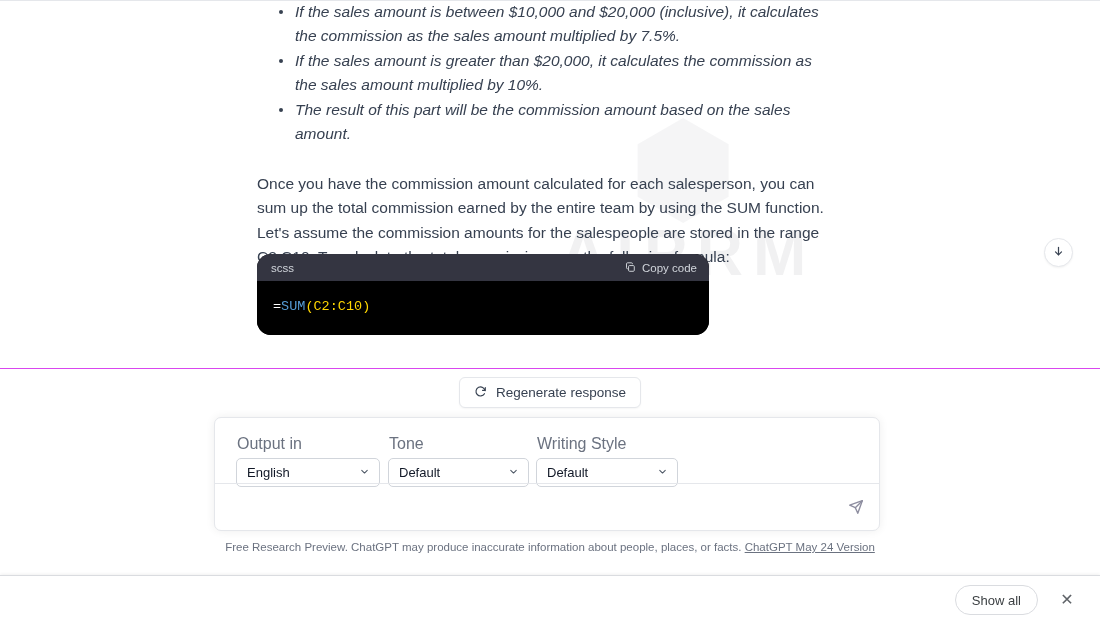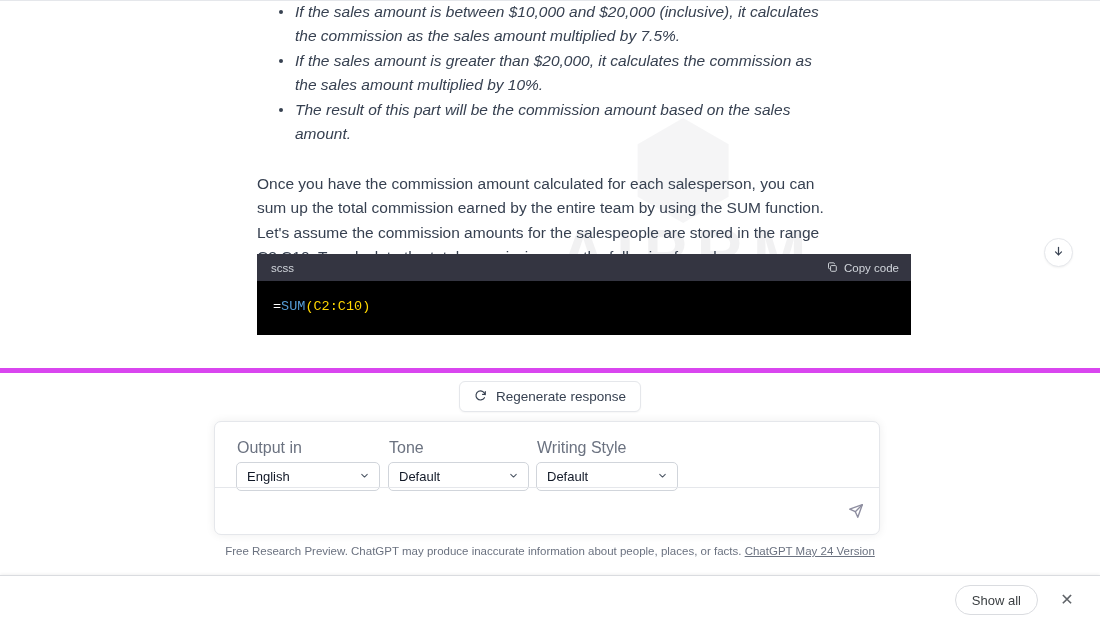--- a/index.html
+++ b/index.html
@@ -93,22 +93,22 @@
     color: #374151;
     margin: 26px 0 0 0;
     width: 570px;
   }
 
   
   .code-block {
     position: absolute;
     left: 257px;
     top: 254px;
-    width: 654px;
-    border-radius: 0;
+    width: 452px;
+    border-radius: 14px;
     overflow: hidden;
     background: #000000;
   }
   .code-header {
     height: 27px;
     background: #343541;
     display: flex;
     align-items: center;
     justify-content: space-between;
     padding: 0 12px 0 14px;
@@ -158,21 +158,21 @@
   }
 
   
   .composer-region {
     position: absolute;
     left: 0;
     top: 368px;
     width: 1100px;
     height: 207px;
     background: #ffffff;
-    border-top: 5px solid #d946ef;
+    border-top: 1px solid #d946ef;
   }
 
   .regen-row {
     position: absolute;
     left: 0;
     top: 8px;
     width: 1100px;
     display: flex;
     justify-content: center;
   }

